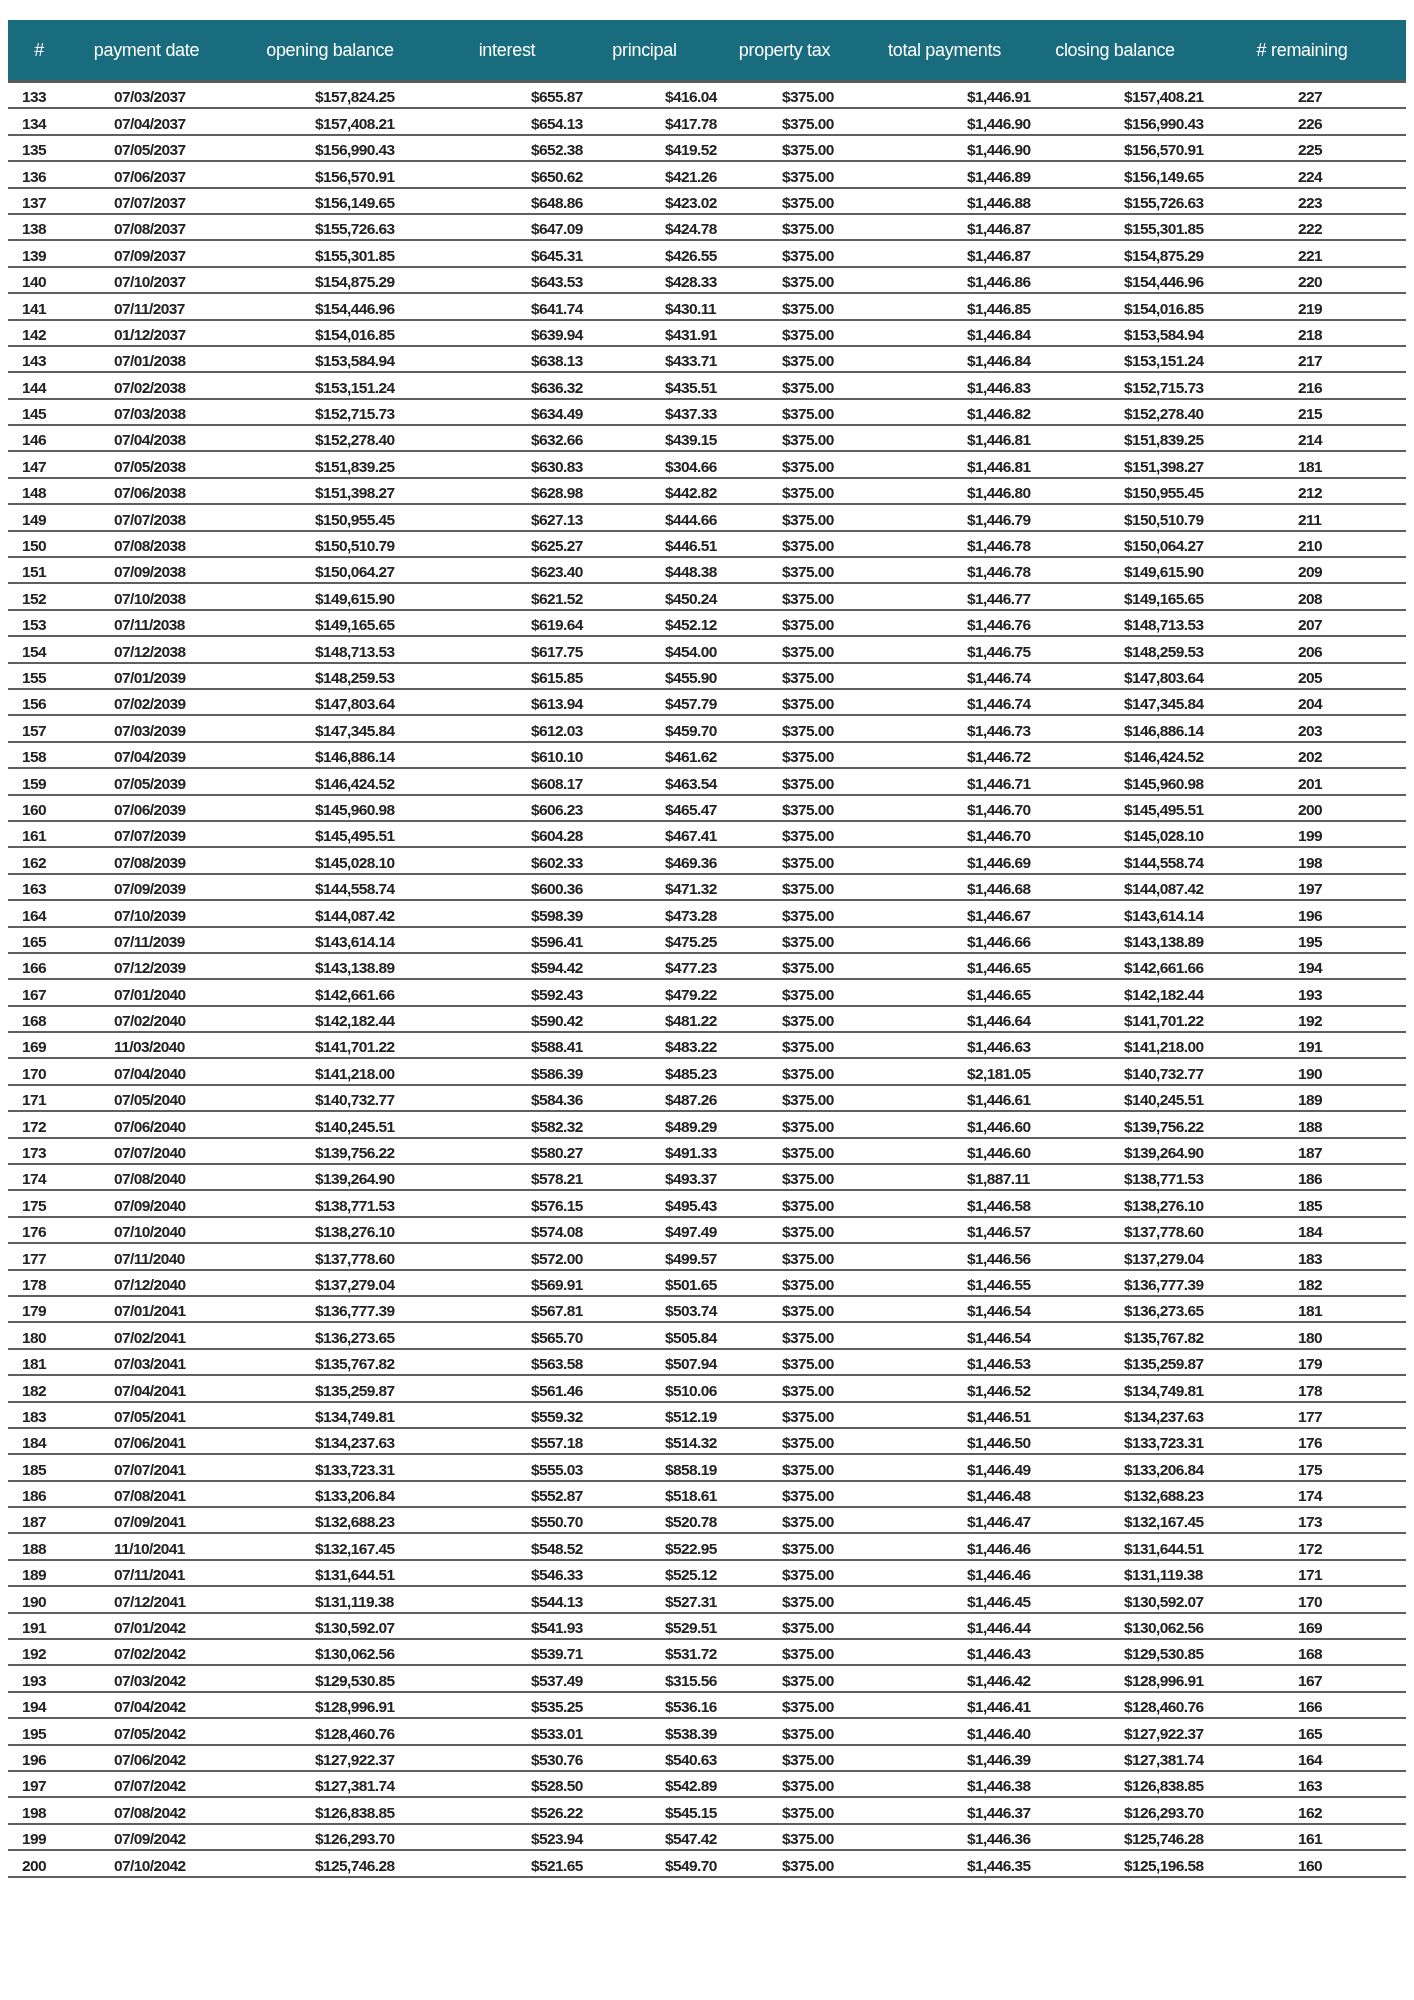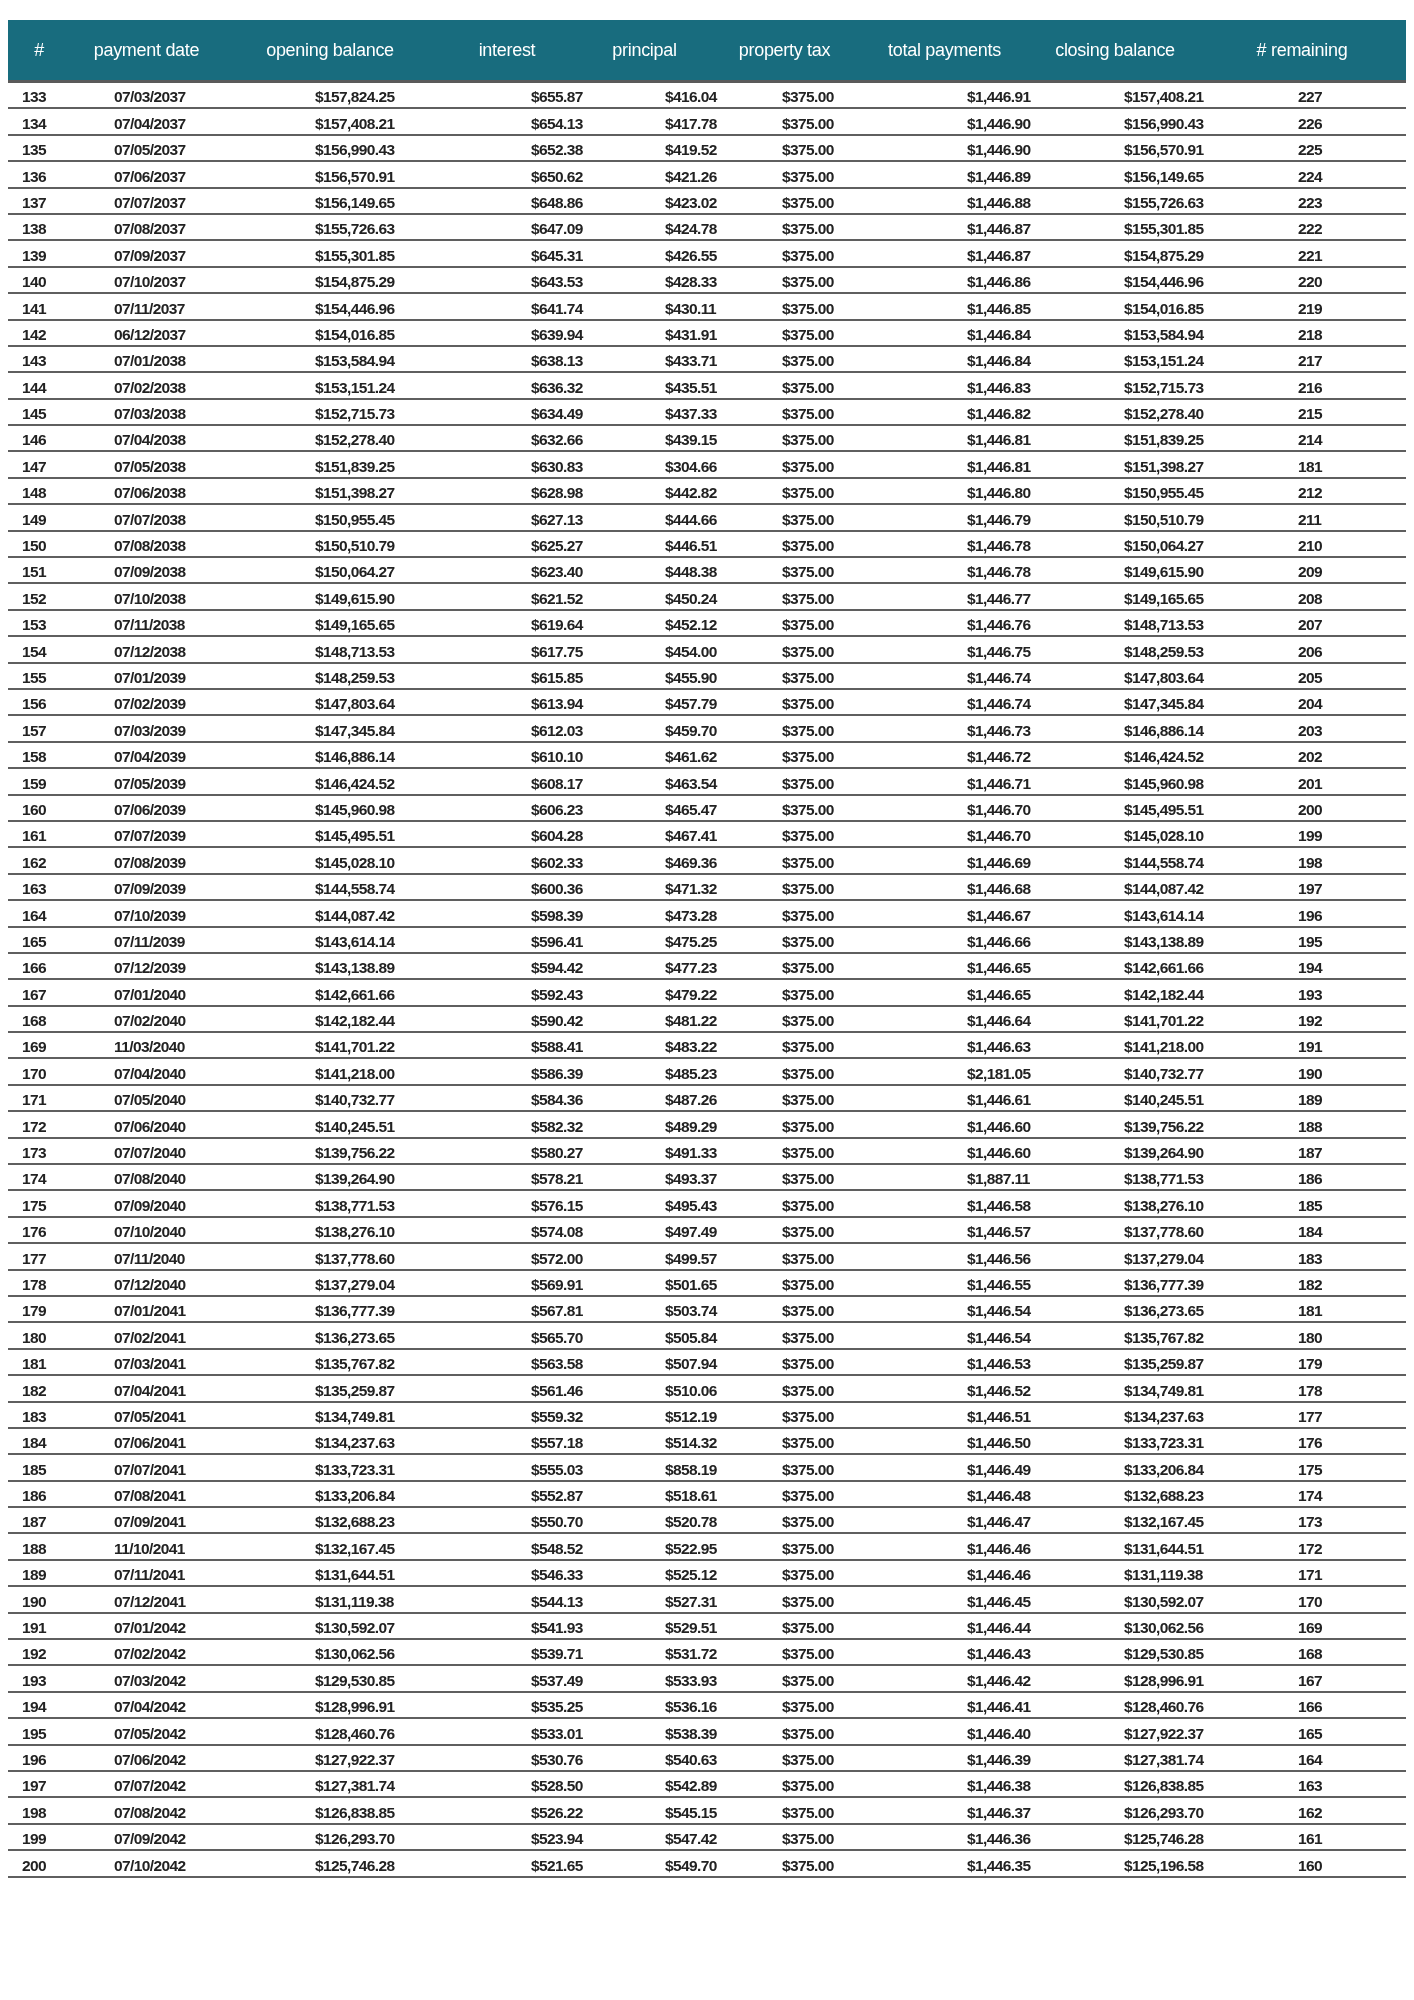--- a/index.html
+++ b/index.html
@@ -133,21 +133,21 @@
         <div class="cell c-open">$154,446.96</div>
         <div class="cell c-int">$641.74</div>
         <div class="cell c-prin">$430.11</div>
         <div class="cell c-tax">$375.00</div>
         <div class="cell c-total">$1,446.85</div>
         <div class="cell c-close">$154,016.85</div>
         <div class="cell c-rem">219</div>
       </div>
       <div class="row grid-cols">
         <div class="cell c-num">142</div>
-        <div class="cell c-date">06/12/2037</div>
+        <div class="cell c-date">01/12/2037</div>
         <div class="cell c-open">$154,016.85</div>
         <div class="cell c-int">$639.94</div>
         <div class="cell c-prin">$431.91</div>
         <div class="cell c-tax">$375.00</div>
         <div class="cell c-total">$1,446.84</div>
         <div class="cell c-close">$153,584.94</div>
         <div class="cell c-rem">218</div>
       </div>
       <div class="row grid-cols">
         <div class="cell c-num">143</div>
@@ -697,21 +697,21 @@
         <div class="cell c-tax">$375.00</div>
         <div class="cell c-total">$1,446.43</div>
         <div class="cell c-close">$129,530.85</div>
         <div class="cell c-rem">168</div>
       </div>
       <div class="row grid-cols">
         <div class="cell c-num">193</div>
         <div class="cell c-date">07/03/2042</div>
         <div class="cell c-open">$129,530.85</div>
         <div class="cell c-int">$537.49</div>
-        <div class="cell c-prin">$533.93</div>
+        <div class="cell c-prin">$315.56</div>
         <div class="cell c-tax">$375.00</div>
         <div class="cell c-total">$1,446.42</div>
         <div class="cell c-close">$128,996.91</div>
         <div class="cell c-rem">167</div>
       </div>
       <div class="row grid-cols">
         <div class="cell c-num">194</div>
         <div class="cell c-date">07/04/2042</div>
         <div class="cell c-open">$128,996.91</div>
         <div class="cell c-int">$535.25</div>

